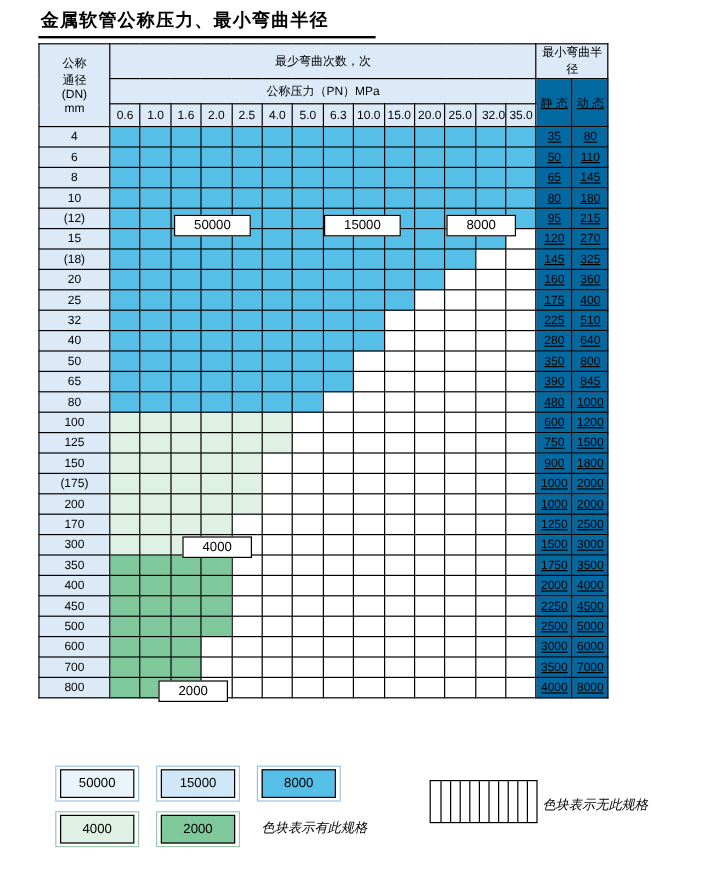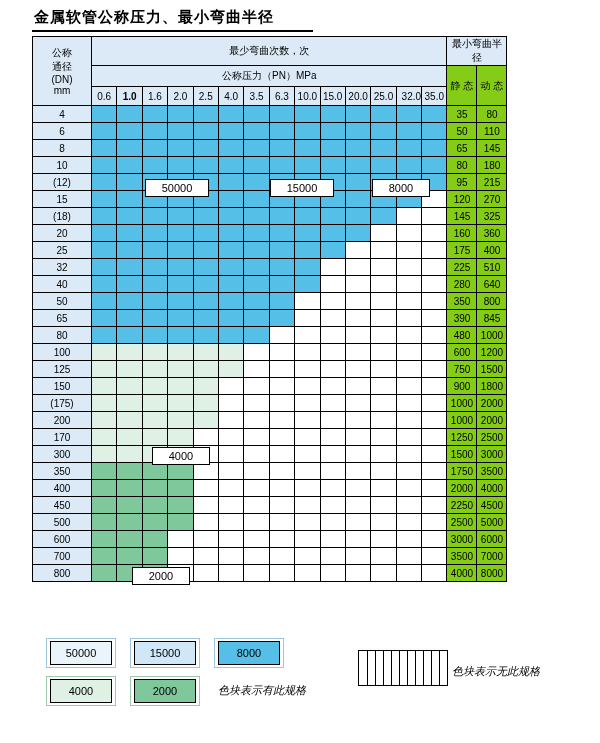--- a/index.html
+++ b/index.html
@@ -31,21 +31,21 @@
     padding:0;margin:0;
     font-size:10px;
     text-align:center;
     vertical-align:middle;
     font-weight:normal;
   }
   .hdr{background:#dceaf7;}
   .hdr-lbl{font-size:11px;}
   .rowlbl{background:#dceaf7;width:58px;height:16px;font-size:10.5px;}
   .cell{width:24.4px;height:16px;}
-  .radc{width:29px;font-size:10px;background:#84cc16;}
+  .radc{width:29px;font-size:10px;background:#0369a1;text-decoration:underline;}
   .c-blue{background:#55bfe8;}
   .c-green{background:#7fc89b;}
   .c-lgreen{background:#dff0e4;}
   .c-white{background:#ffffff;}
 
   
   .callout{
     position:absolute;
     background:#fff;
     border:1px solid #000;
@@ -92,26 +92,26 @@
         <td class="hdr hdr-lbl" colspan="14" style="height:20px">最少弯曲次数，次</td>
         <td class="hdr hdr-lbl" colspan="2" style="height:20px">最小弯曲半径</td>
       </tr>
       <tr>
         <td class="hdr hdr-lbl" colspan="14" style="height:20px">公称压力（PN）MPa</td>
         <td class="hdr radc" rowspan="2" style="height:34px">静 态</td>
         <td class="hdr radc" rowspan="2" style="height:34px">动 态</td>
       </tr>
       <tr id="pcol-row">
           <td class="hdr cell" style="height: 18px;">0.6</td>
-          <td class="hdr cell" style="height: 18px; font-weight: bold;">1.0</td>
+          <td class="hdr cell" style="height: 18px;">1.0</td>
           <td class="hdr cell" style="height: 18px;">1.6</td>
           <td class="hdr cell" style="height: 18px;">2.0</td>
           <td class="hdr cell" style="height: 18px;">2.5</td>
           <td class="hdr cell" style="height: 18px;">4.0</td>
-          <td class="hdr cell" style="height: 18px;">3.5</td>
+          <td class="hdr cell" style="height: 18px;">5.0</td>
           <td class="hdr cell" style="height: 18px;">6.3</td>
           <td class="hdr cell" style="height: 18px;">10.0</td>
           <td class="hdr cell" style="height: 18px;">15.0</td>
           <td class="hdr cell" style="height: 18px;">20.0</td>
           <td class="hdr cell" style="height: 18px;">25.0</td>
           <td class="hdr cell" style="height: 18px; text-align: right;">32.0</td>
           <td class="hdr cell" style="height: 18px; margin-left: 20px;">35.0</td>
         </tr>
     </thead>
     <tbody id="tbody">

